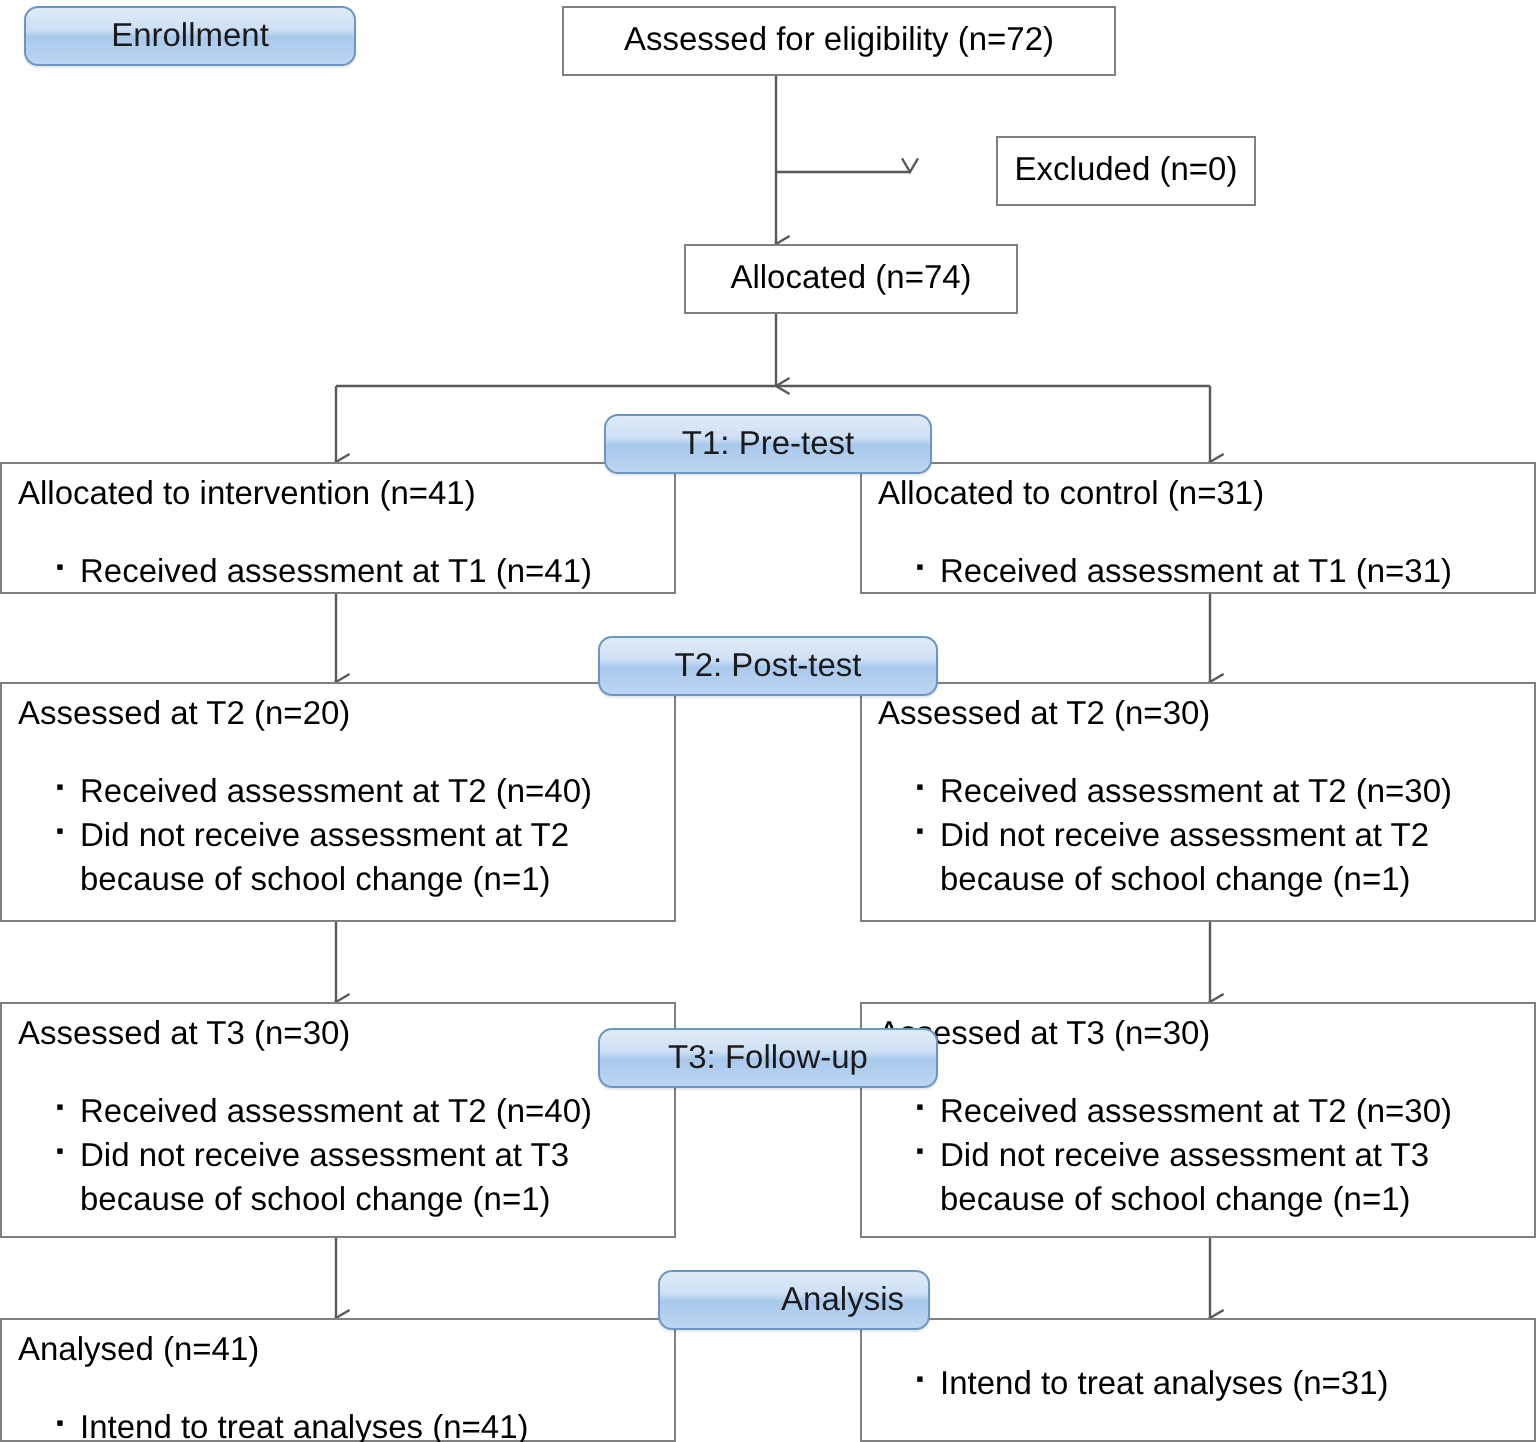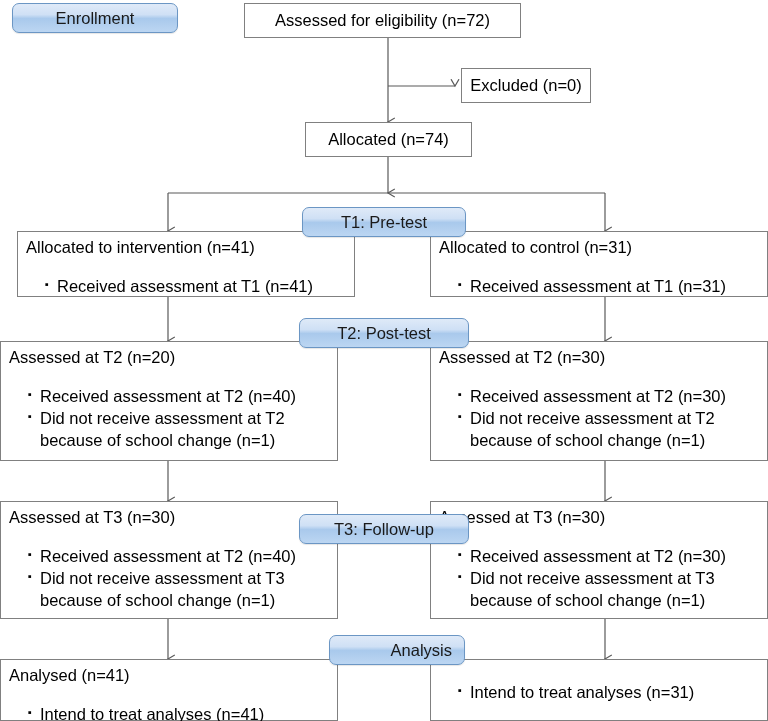--- a/index.html
+++ b/index.html
@@ -38,20 +38,21 @@
     line-height: 1.33;
     color: #000;
     padding: 5px 8px 4px 8px;
   }
   .box.center {
     text-align: center;
     display: flex;
     align-items: center;
     justify-content: center;
     padding: 0 10px;
+    margin-left: 37px;
   }
   .box .title {
     white-space: nowrap;
   }
   .box ul {
     list-style: none;
     margin: 17px;
     padding: 0;
   }
   .box li {
@@ -153,21 +154,21 @@
   </div>
 
   <div class="box center" style="left:461px; top:68px; width:130px; height:35px;">
     <span class="title">Excluded  (n=0)</span>
   </div>
 
   <div class="box center" style="left:305px; top:122px; width:167px; height:35px;">
     <span class="title">Allocated (n=74)</span>
   </div>
 
-  <div class="box" style="left:17px; top:231px; width:338px; height:66px;">
+  <div class="box" style="left:0px; top:231px; width:338px; height:66px;">
     <div class="title">Allocated to intervention (n=41)</div>
     <ul>
       <li>Received assessment at T1 (n=41)</li>
     </ul>
   </div>
 
   <div class="box" style="left:430px; top:231px; width:338px; height:66px;">
     <div class="title">Allocated to control (n=31)</div>
     <ul>
       <li>Received assessment at T1 (n=31)</li>

